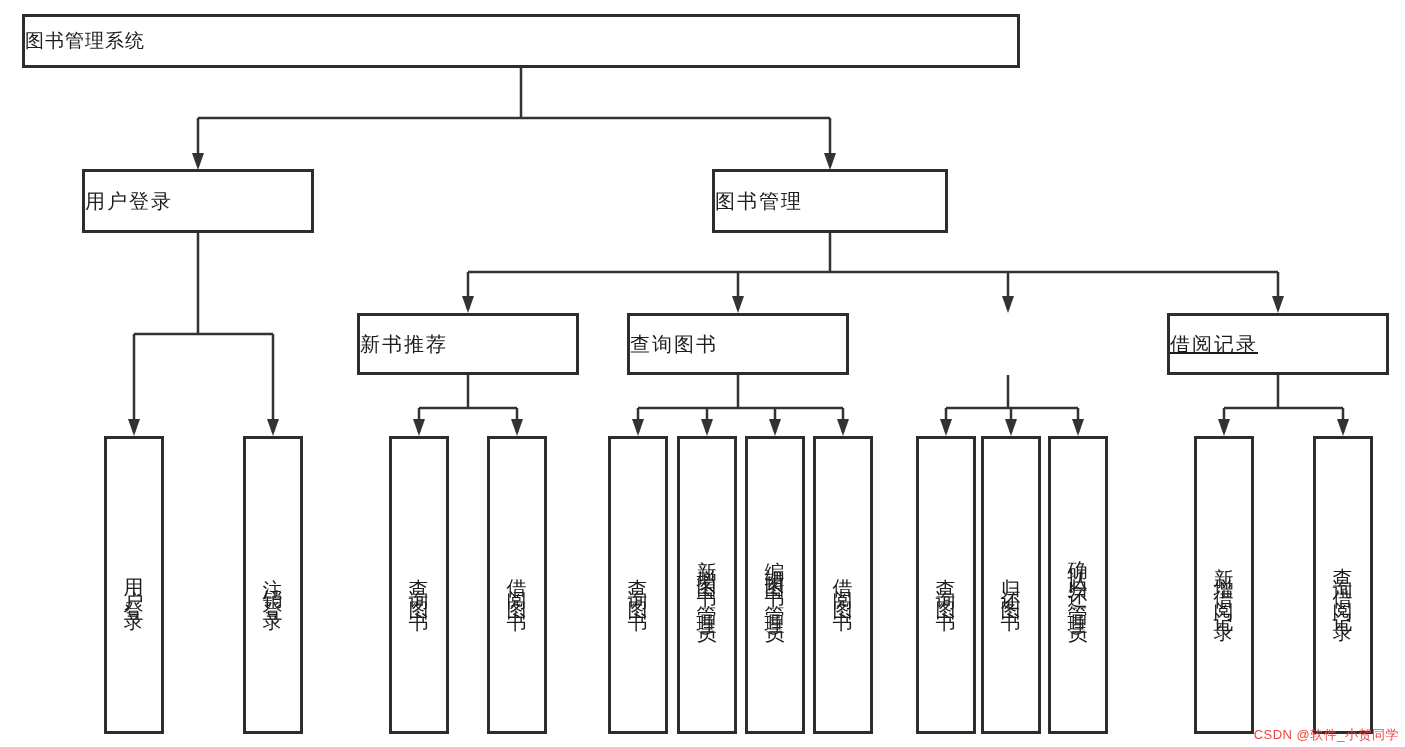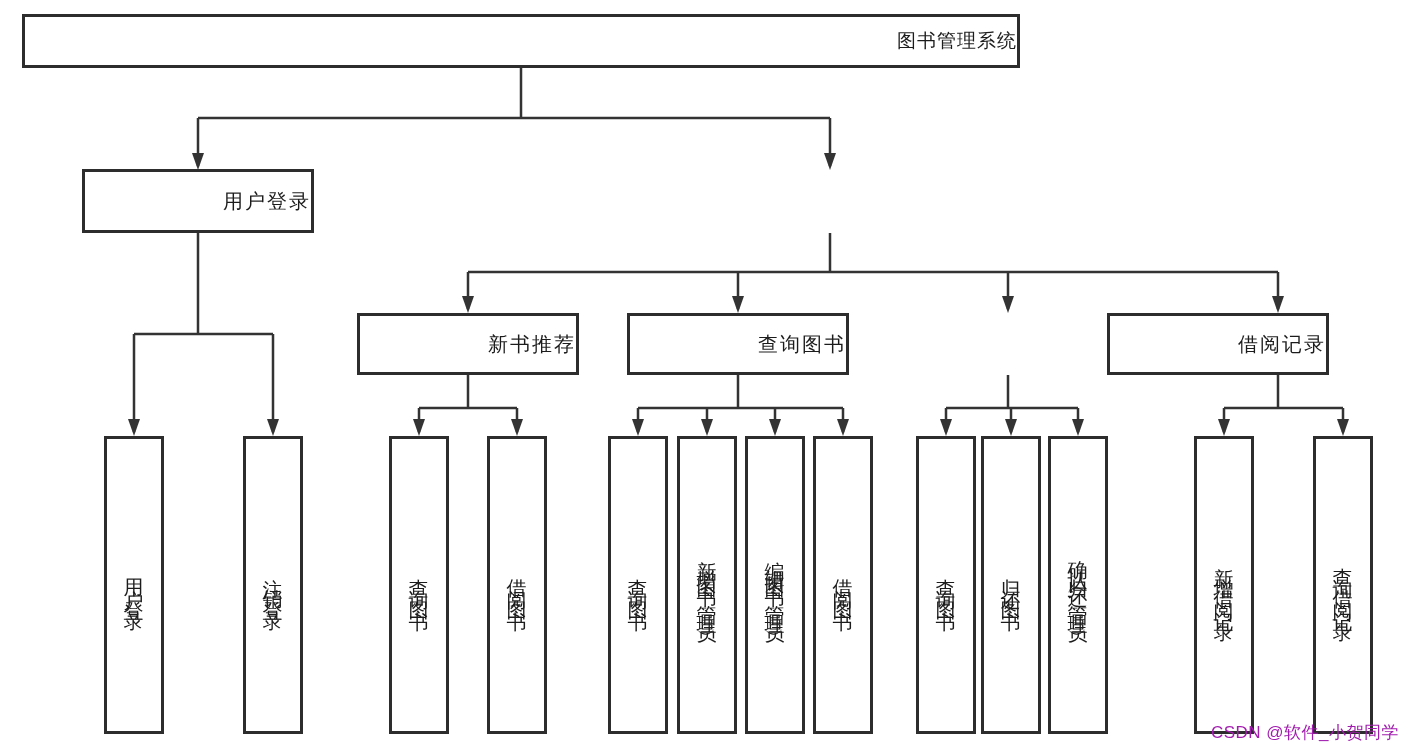--- a/index.html
+++ b/index.html
@@ -21,37 +21,37 @@
     width: 1405px;
     height: 747px;
   }
   .node {
     position: absolute;
     box-sizing: border-box;
     background: #ffffff;
     border: 3px solid #2d2d2d;
     display: flex;
     align-items: center;
-    justify-content: flex-end;
+    justify-content: flex-start;
     color: #1c1c1c;
   }
   .node-root {
     left: 22px; top: 14px;
     width: 998px; height: 54px;
     font-size: 19px;
     letter-spacing: 1px;
   }
   .node-l2 { top: 169px; height: 64px; font-size: 20px; letter-spacing: 2px; }
   .node-l2.user-login { left: 82px; width: 232px; }
   .node-l2.book-mgmt  { left: 712px; width: 236px; }
-  .node-l3 { top: 313px; height: 62px; width: 222px; font-size: 20px; letter-spacing: 2px; padding-left: 12px; }
+  .node-l3 { top: 313px; height: 62px; width: 222px; font-size: 20px; letter-spacing: 2px; }
   .node-l3.p0 { left: 357px; }
   .node-l3.p1 { left: 627px; }
   .node-l3.p2 { left: 897px; }
-  .node-l3.p3 { left: 1107px; }
+  .node-l3.p3 { left: 1167px; text-decoration: underline; }
   .leaf {
     position: absolute;
     top: 436px;
     width: 60px; height: 298px;
     box-sizing: border-box;
     background: #ffffff;
     border: 3px solid #2d2d2d;
     display: flex;
     align-items: center;
     justify-content: center;
@@ -63,22 +63,22 @@
     font-size: 20px;
     line-height: 1;
     letter-spacing: 11px;
     white-space: nowrap;
   }
   .leaf.long .vtext { letter-spacing: 9px; }
   .watermark {
     position: absolute;
     right: 6px;
     bottom: 3px;
-    font-size: 17px;
-    color: #a21caf;
+    font-size: 13px;
+    color: #ef4444;
     letter-spacing: 0.5px;
     z-index: 5;
   }
   svg path { stroke: #333333; stroke-width: 2.5; fill: none; }
   svg polygon { fill: #333333; stroke: none; }
 </style>
 </head>
 <body>
 
 <div class="canvas">
@@ -126,20 +126,23 @@
     </g>
   </svg>
 
   <div class="node node-root">
     <span>图书管理系统</span>
   </div>
 
   <div class="node node-l2 user-login">
     <span>用户登录</span>
   </div>
+  <div class="node node-l2 book-mgmt">
+    <span>图书管理</span>
+  </div>
 
   <div class="node node-l3 p0">
     <span>新书推荐</span>
   </div>
   <div class="node node-l3 p1">
     <span>查询图书</span>
   </div>
   <div class="node node-l3 p3">
     <span>借阅记录</span>
   </div>

